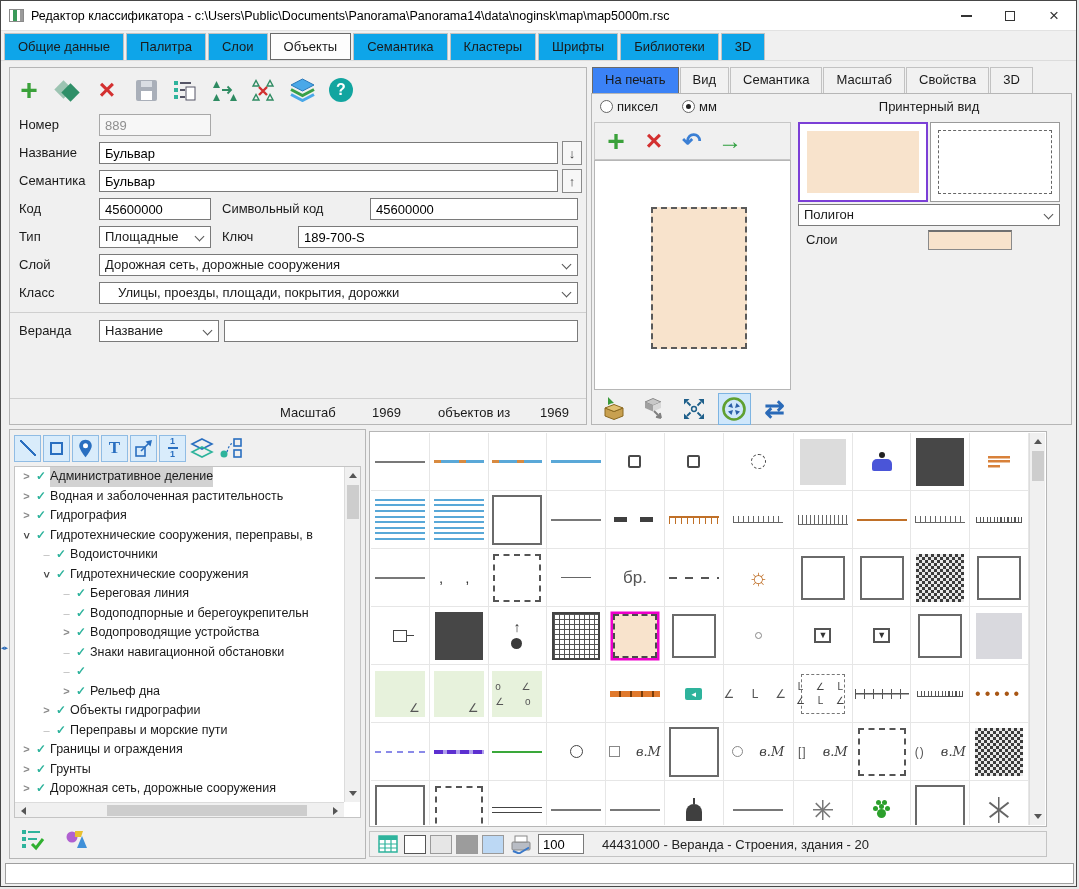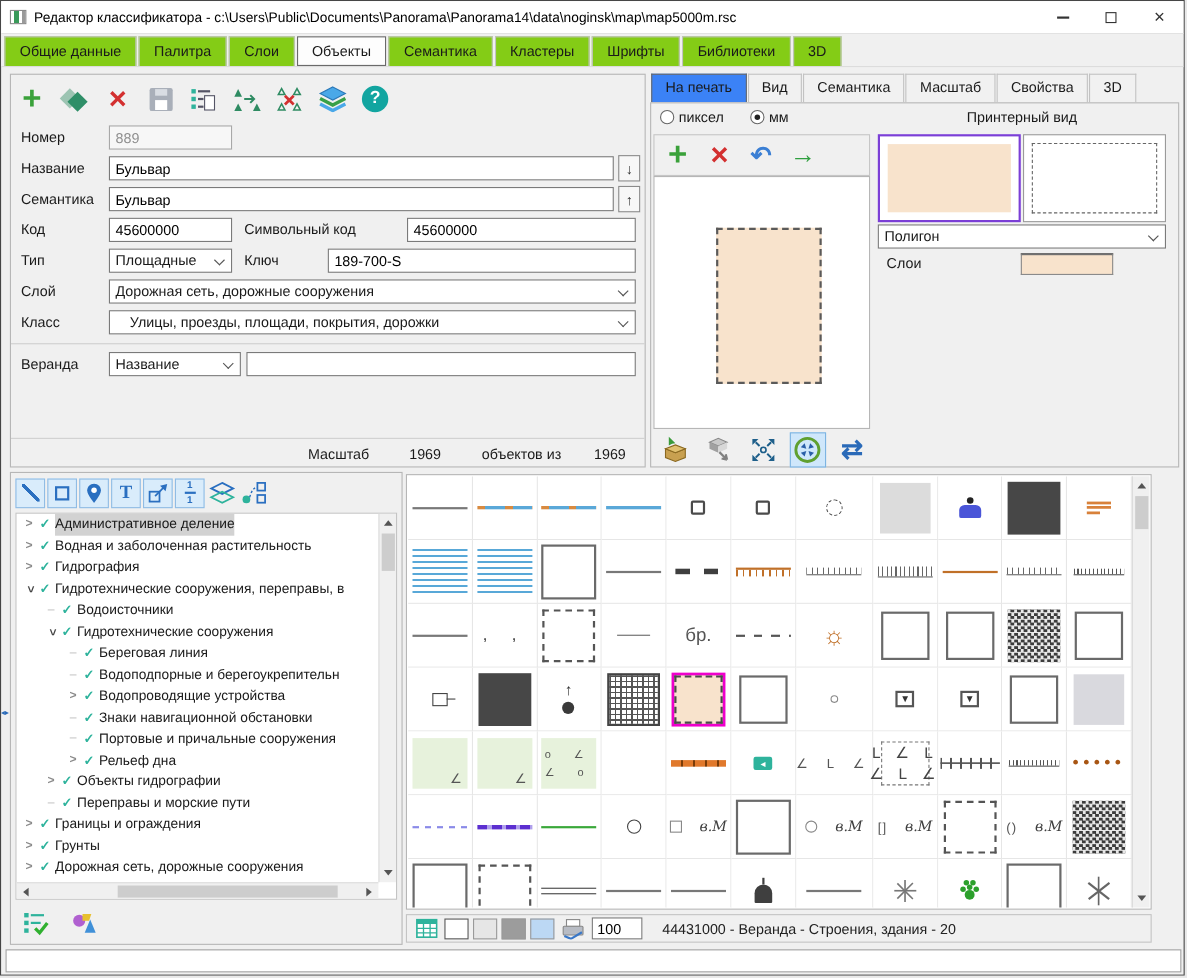--- a/index.html
+++ b/index.html
@@ -11,21 +11,21 @@
   .app-icon{width:15px;height:13px;margin-left:8px;border:1px solid #8a8a8a;
             background:linear-gradient(90deg,#ffffff 0 3px,#3a9a5a 3px 7px,#ffffff 7px 10px,#9a9a9a 10px 13px);}
   .title-text{margin-left:7px;font-size:12.5px;color:#000;white-space:nowrap;}
   .win-controls{margin-left:auto;display:flex;height:100%;}
   .win-btn{width:44px;height:100%;display:flex;align-items:center;justify-content:center;color:#333;}
   .min-line{width:11px;height:2px;background:#333;}
   .max-box{width:10px;height:10px;border:1.5px solid #333;}
   .close-glyph{font-size:17px;line-height:1;}
   
   .tabbar{height:30px;background:#f0f0f0;display:flex;align-items:stretch;padding:2px 0 0 3px;border-bottom:1px solid #dcdcdc;}
-  .tab{padding:5px 13px 4px;border:1px solid #c2c2c2;border-bottom:none;background:#84cc16;margin-right:2px;white-space:nowrap;cursor:default;}
+  .tab{padding:5px 13px 4px;border:1px solid #c2c2c2;border-bottom:none;background:#0ea5e9;margin-right:2px;white-space:nowrap;cursor:default;}
   .tab.active{background:#fdfdfd;border:1px solid #6a6a6a;}
   
   .inp{position:absolute;height:22px;border:1px solid #7a7a7a;background:#fff;font:13px "Liberation Sans",sans-serif;padding:0 5px;}
   .inp[readonly]{color:#8f8f8f;background:#f7f7f7;border-color:#a8a8a8;}
   .sel-box{position:absolute;height:22px;border:1px solid #7a7a7a;background:#fff;line-height:20px;padding:0 20px 0 5px;
            overflow:hidden;white-space:nowrap;}
   .sel-box::after{content:"";position:absolute;right:7px;top:6px;width:6px;height:6px;
            border-right:1.6px solid #555;border-bottom:1.6px solid #555;transform:rotate(45deg);}
   .flabel{position:absolute;left:9px;line-height:22px;}
   .tbtn{width:30px;height:30px;display:flex;align-items:center;justify-content:center;}
@@ -153,21 +153,21 @@
   .sy-triSq::before{content:"▼";font-size:9px;color:#333;line-height:1;}
   .sy-sqFillG{width:46px;height:46px;background:#d9d9de;}
   .sy-gAngle{width:50px;height:46px;background:#e7f2dc;position:relative;}
   .sy-gAngle::after{content:"∠";position:absolute;right:5px;bottom:2px;font-size:12px;color:#555;}
   .sy-gAngles{width:50px;height:46px;background:#e7f2dc;display:flex;flex-direction:column;align-items:center;justify-content:center;gap:4px;font-size:10px;color:#555;}
   .sy-gAngles span{letter-spacing:9px;}
   .sy-dashOT{width:50px;height:6px;background:repeating-linear-gradient(90deg,#e0792c 0 9px,#7a3c08 9px 11px);}
   .sy-tealBadge{width:17px;height:12px;background:#2eb39c;border-radius:2px;}
   .sy-tealBadge::before{content:"◂";font-size:9px;color:#fff;line-height:12px;display:block;text-align:center;}
   .sy-anglesRow{font-size:12px;color:#555;letter-spacing:7px;white-space:nowrap;}
-  .sy-anglesDash{width:44px;height:40px;border:1.6px dashed #777;display:flex;flex-direction:column;align-items:center;justify-content:center;font-size:14px;color:#444;gap:3px;}
+  .sy-anglesDash{width:44px;height:40px;border:1.6px dashed #777;display:flex;flex-direction:column;align-items:center;justify-content:center;font-size:10px;color:#444;gap:3px;}
   .sy-anglesDash span{letter-spacing:5px;white-space:nowrap;}
   .sy-tickCross{width:54px;height:10px;background:repeating-linear-gradient(90deg,#555 0 1.5px,transparent 1.5px 9px),linear-gradient(#555,#555) 0 50%/100% 1.5px no-repeat;}
   .sy-dotsBr::before{content:"•••••";font-size:16px;color:#a85614;letter-spacing:4px;line-height:1;}
   .sy-dashBlue{width:50px;height:2px;background:repeating-linear-gradient(90deg,#8a8ae8 0 6px,transparent 6px 11px);}
   .sy-dashPurple{width:50px;height:4px;background:repeating-linear-gradient(90deg,#5c2fd0 0 9px,#b0a0ec 9px 13px);}
   .sy-lineGreen{width:50px;border-top:2.5px solid #3aa83a;}
   .sy-circMd{width:13px;height:13px;border:1.6px solid #444;border-radius:50%;}
   .sy-vmSq,.sy-vmCirc,.sy-vmBrk,.sy-vmPar{display:flex;align-items:center;gap:16px;}
   .vmt{font-style:italic;font-family:"DejaVu Serif",serif;font-size:13px;color:#3f3f3f;}
   .pfx-sq{width:11px;height:11px;border:1.6px solid #888;display:inline-block;}
@@ -509,21 +509,20 @@
             <span class="tlabel">Водопроводящие устройства</span>
           </div>
           <div class="tree-row" style="padding-left: 44px;">
             <span class="tgl leaf">–</span>
             <span class="chk">✓</span>
             <span class="tlabel">Знаки навигационной обстановки</span>
           </div>
           <div class="tree-row" style="padding-left: 44px;">
             <span class="tgl leaf">–</span>
             <span class="chk">✓</span>
-            <span class="tlabel">Портовые и причальные сооружения</span>
           </div>
           <div class="tree-row" style="padding-left: 44px;">
             <span class="tgl">&gt;</span>
             <span class="chk">✓</span>
             <span class="tlabel">Рельеф дна</span>
           </div>
           <div class="tree-row" style="padding-left: 24px;">
             <span class="tgl">&gt;</span>
             <span class="chk">✓</span>
             <span class="tlabel">Объекты гидрографии</span>

